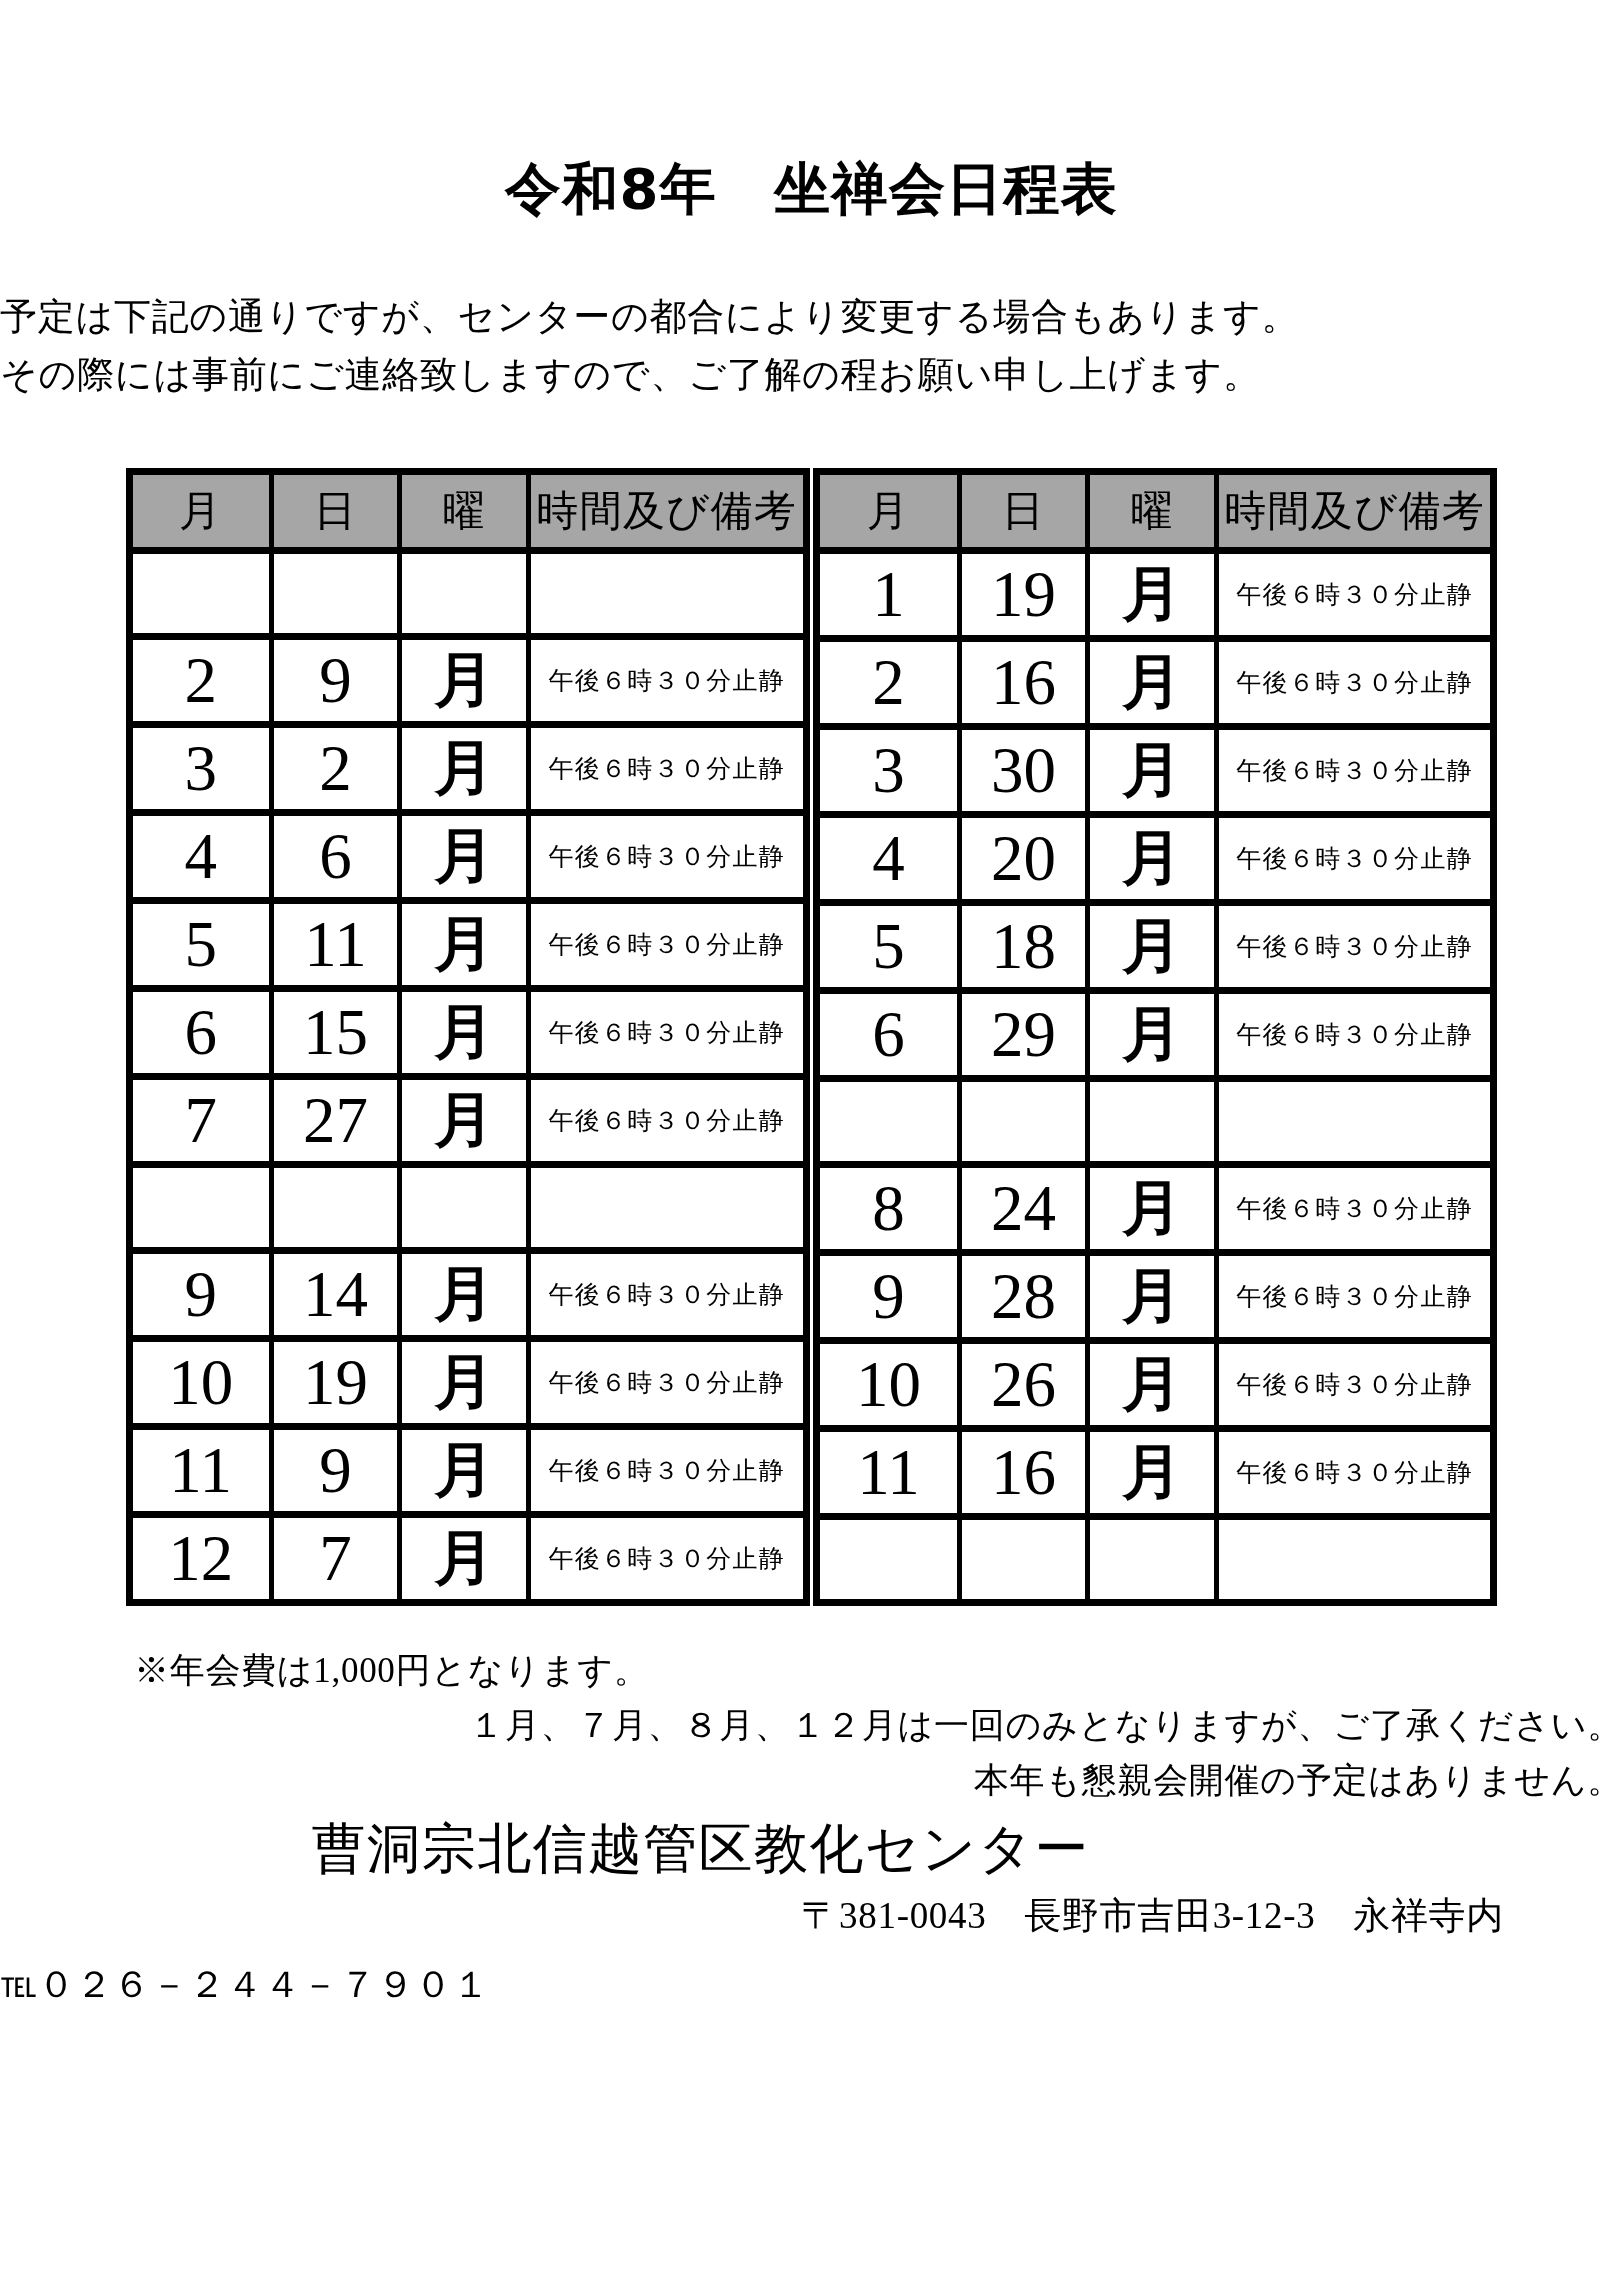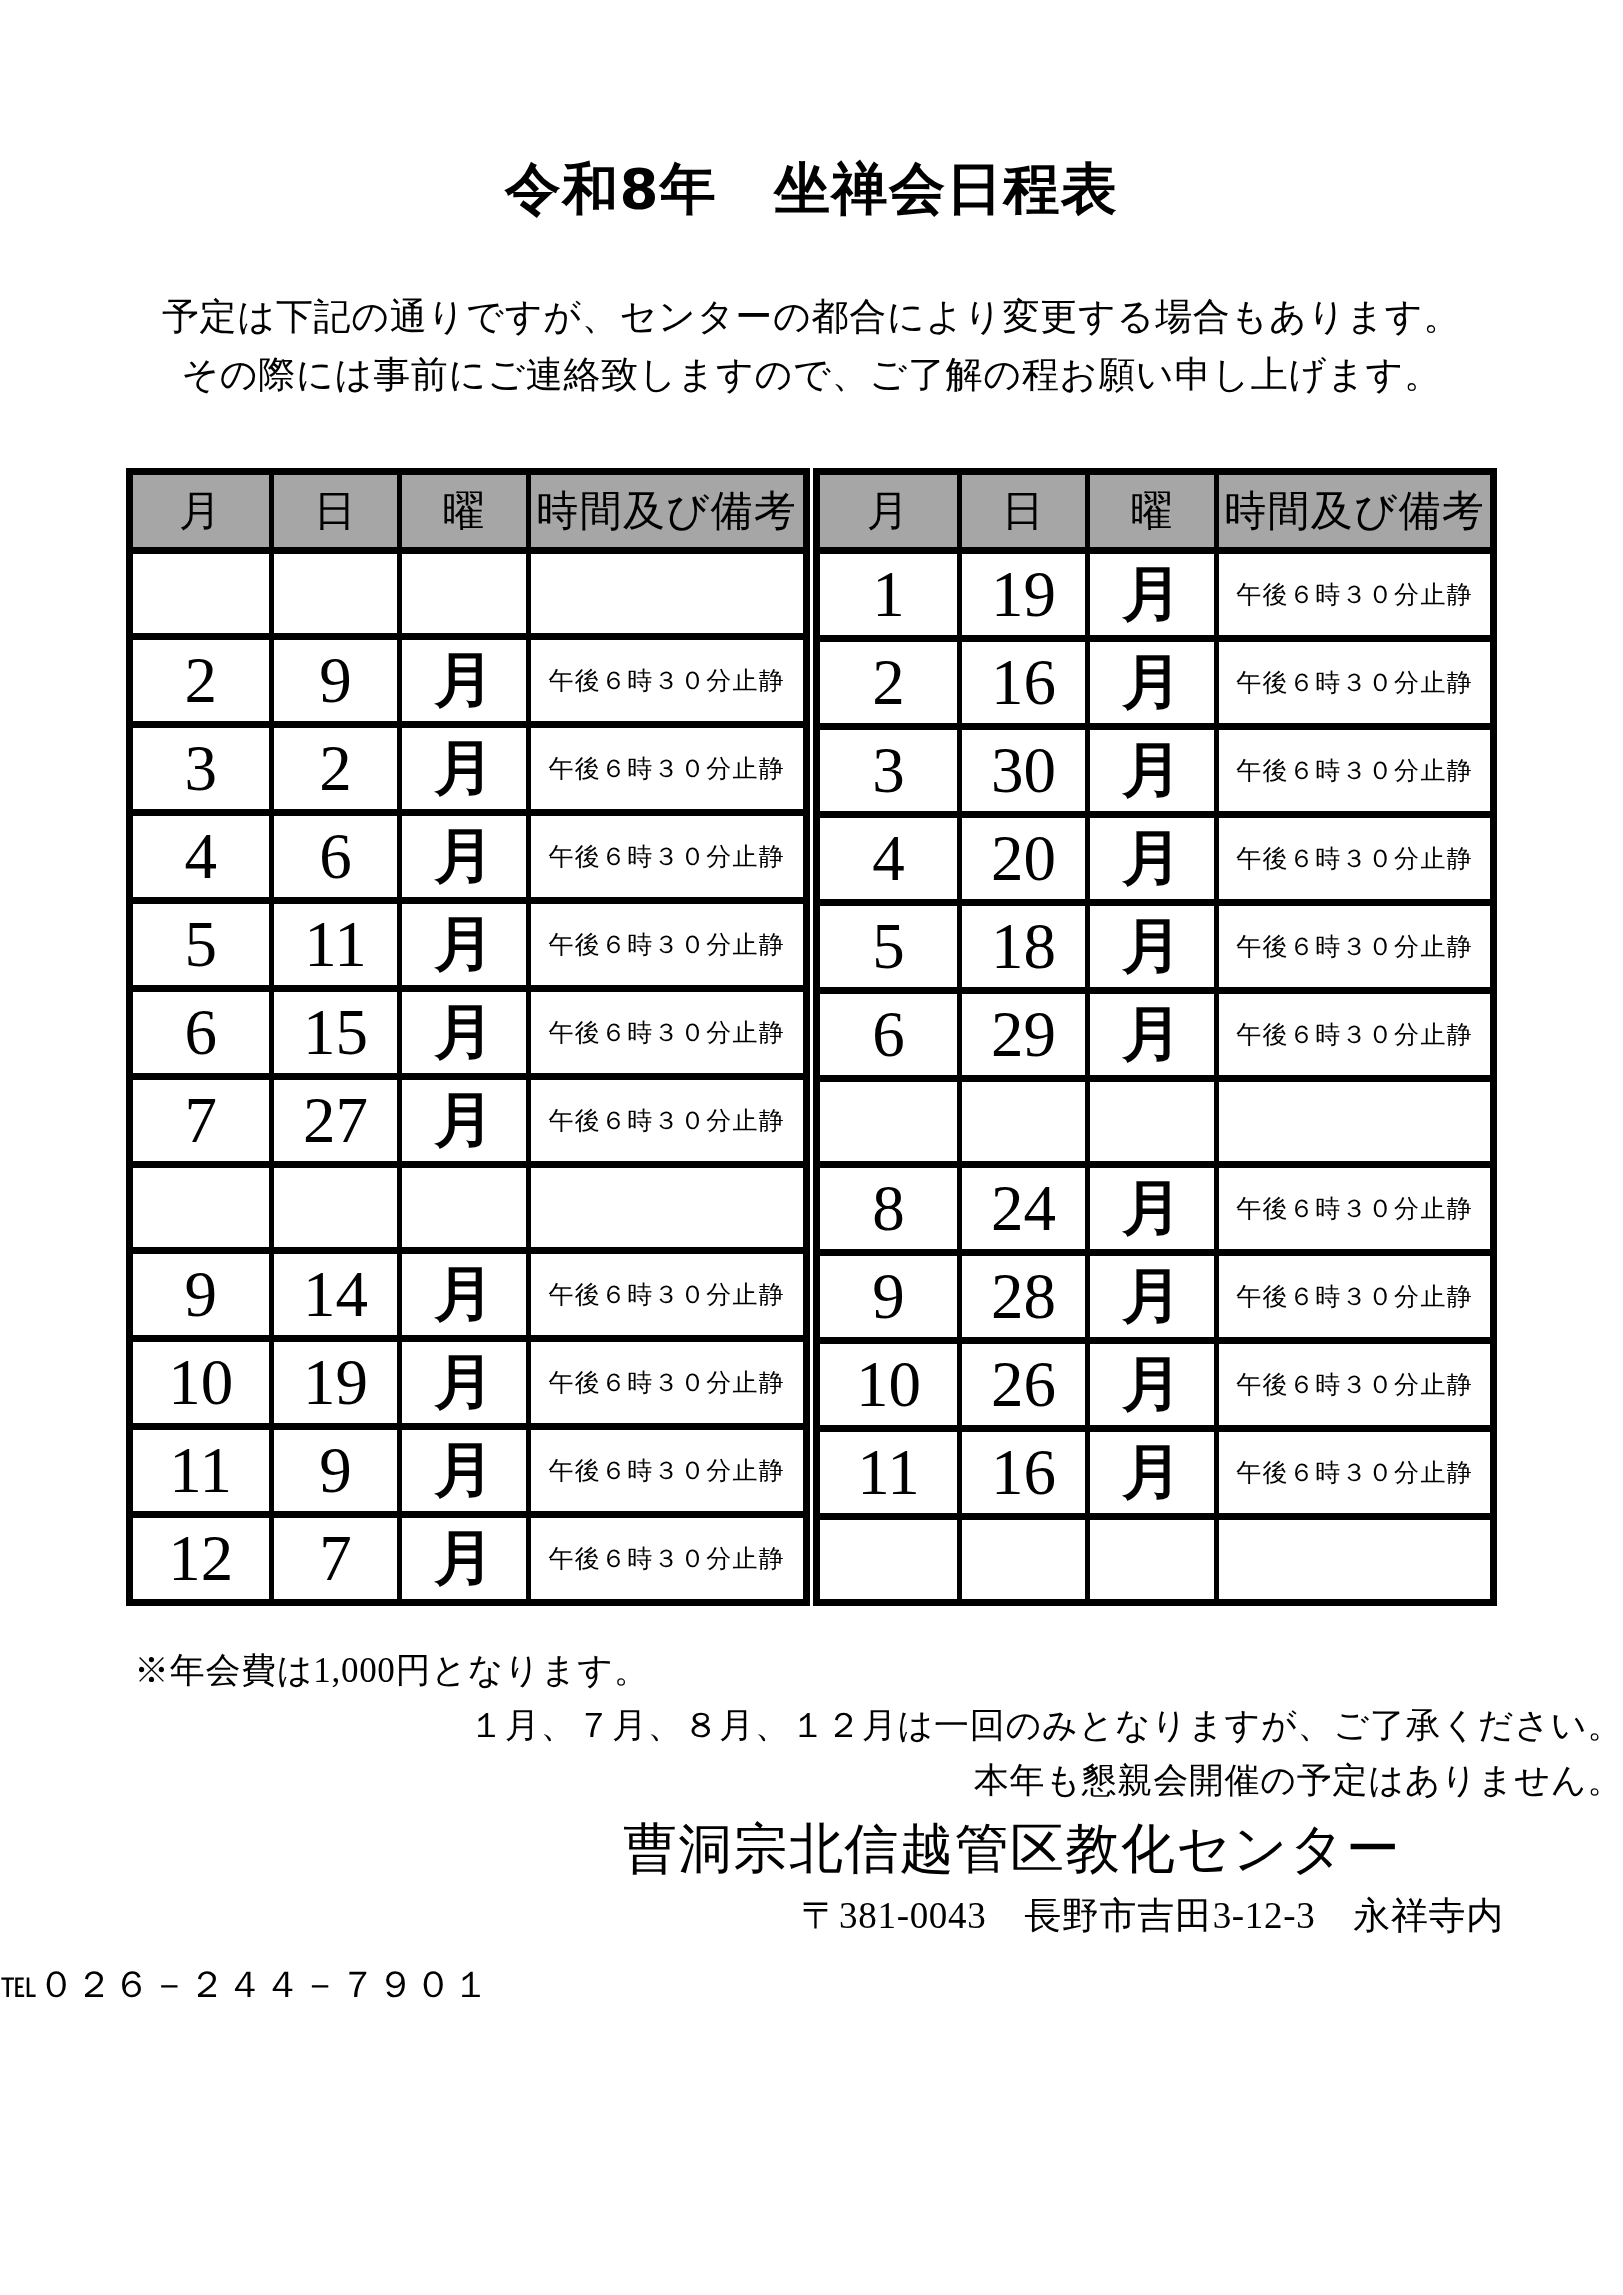--- a/index.html
+++ b/index.html
@@ -7,21 +7,21 @@
     width:1623px;height:2295px;background:#ffffff;color:#000000;
     font-family:"Liberation Serif","DejaVu Serif",serif;
     overflow:hidden;position:relative;
   }
   .page-title{
     margin:139px 0 0 0;text-align:center;
     font-family:"DejaVu Sans","Liberation Sans",sans-serif;
     font-size:56px;font-weight:bold;letter-spacing:1.3px;line-height:99px;
   }
   .intro{
-    margin-top:50px;text-align:center;
+    margin-top:50px;text-align:left;
     font-size:37px;line-height:58px;letter-spacing:0.7px;
   }
   .tables{
     display:flex;justify-content:center;gap:3.9px;margin-top:64px;
   }
   table.half{
     border-collapse:collapse;table-layout:fixed;width:684px;
     border:7.9px solid #000000;
   }
   .half th,.half td{
@@ -40,21 +40,21 @@
   td.note{
     font-family:"DejaVu Sans","Liberation Sans",sans-serif;
     font-size:25px;letter-spacing:1.3px;
   }
   .notes{
     margin-top:37px;padding-left:134px;
     font-size:35px;line-height:55px;letter-spacing:0.7px;font-family:Liberation Serif, serif;
   }
   .notes .indent{padding-left:35px;text-align:right;}
   .org-name{
-    margin-top:9.2px;text-align:right;padding-right:222px;
+    margin-top:9.2px;text-align:center;padding-right:222px;
     font-size:54px;line-height:65px;letter-spacing:1.3px;
   }
   .org-address{
     margin-top:13px;text-align:right;padding-right:119px;
     font-size:37px;line-height:41px;letter-spacing:0.7px;
   }
   .org-tel{
     margin-top:27.5px;text-align:left;padding-right:126px;
     font-size:37px;line-height:41px;letter-spacing:0.7px;
   }

